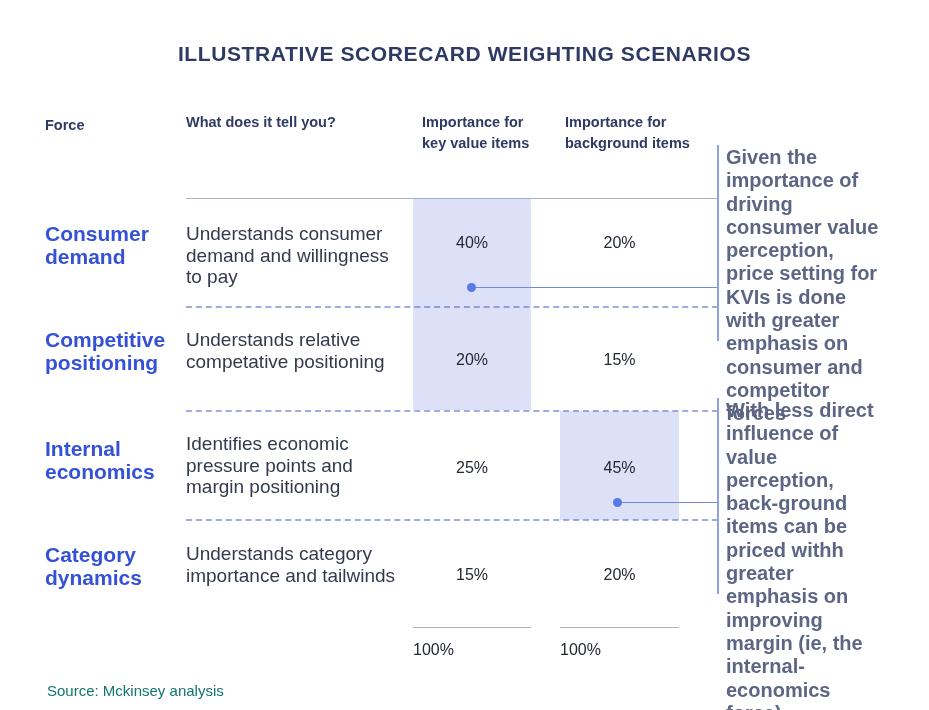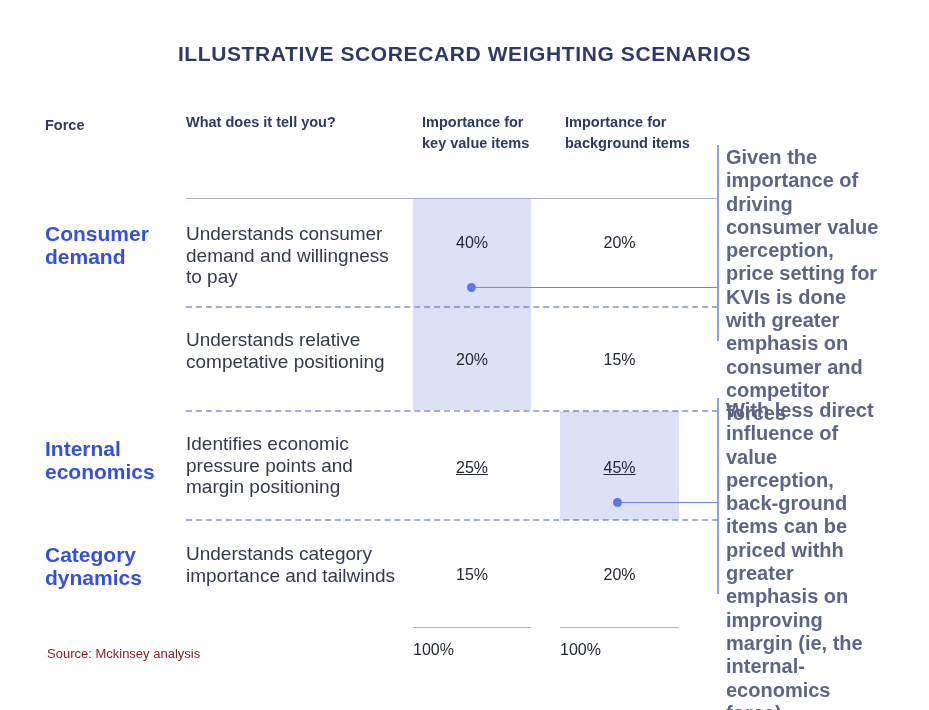--- a/index.html
+++ b/index.html
@@ -117,21 +117,21 @@
     font-size: 16px;
     color: #232833;
     z-index: 3;
   }
   .val.kvi { left: 413px; }
   .val.bg  { left: 560px; width: 119px; }
 
   
   #f1 { top: 222px; }  #d1 { top: 223px; }  .v1 { top: 234px; }
   #f2 { top: 328px; }  #d2 { top: 329px; }  .v2 { top: 351px; }
-  #f3 { top: 437px; }  #d3 { top: 433px; }  .v3 { top: 459px; text-decoration: underline; }
+  #f3 { top: 437px; }  #d3 { top: 433px; }  .v3 { top: 459px; }
   #f4 { top: 543px; }  #d4 { top: 543px; }  .v4 { top: 566px; }
 
   .total {
     position: absolute;
     top: 641px;
     text-align: left;
     font-size: 16px;
     color: #232833;
     z-index: 3;
   }
@@ -180,23 +180,23 @@
     z-index: 4;
     font-weight: bold;
   }
   #atext1 { top: 146px; }
   #atext2 { top: 399px; }
 
   
   .source {
     position: absolute;
     left: 47px;
-    top: 646px;
-    font-size: 13px;
-    color: #7f1d1d;
+    top: 682px;
+    font-size: 15px;
+    color: #0f766e;
     z-index: 3;
   }
 </style>
 </head>
 <body>
 
 <div id="canvas">
 
   <div class="title">ILLUSTRATIVE SCORECARD WEIGHTING SCENARIOS</div>
 
@@ -213,20 +213,21 @@
   <div class="col-head" id="h-force">Force</div>
   <div class="col-head" id="h-kvi">Importance for key value items</div>
   <div class="col-head" id="h-what">What does it tell you?</div>
   <div class="col-head" id="h-bg">Importance for background items</div>
 
   <div class="force" id="f1">Consumer demand</div>
   <div class="desc" id="d1">Understands consumer demand and willingness to pay</div>
   <div class="val kvi v1">40%</div>
   <div class="val bg v1">20%</div>
 
+  <div class="force" id="f2">Competitive positioning</div>
   <div class="desc" id="d2">Understands relative competative positioning</div>
   <div class="val kvi v2">20%</div>
   <div class="val bg v2">15%</div>
 
   <div class="force" id="f3">Internal economics</div>
   <div class="desc" id="d3">Identifies economic pressure points and margin positioning</div>
   <div class="val kvi v3">25%</div>
   <div class="val bg v3">45%</div>
 
   <div class="force" id="f4">Category dynamics</div>

